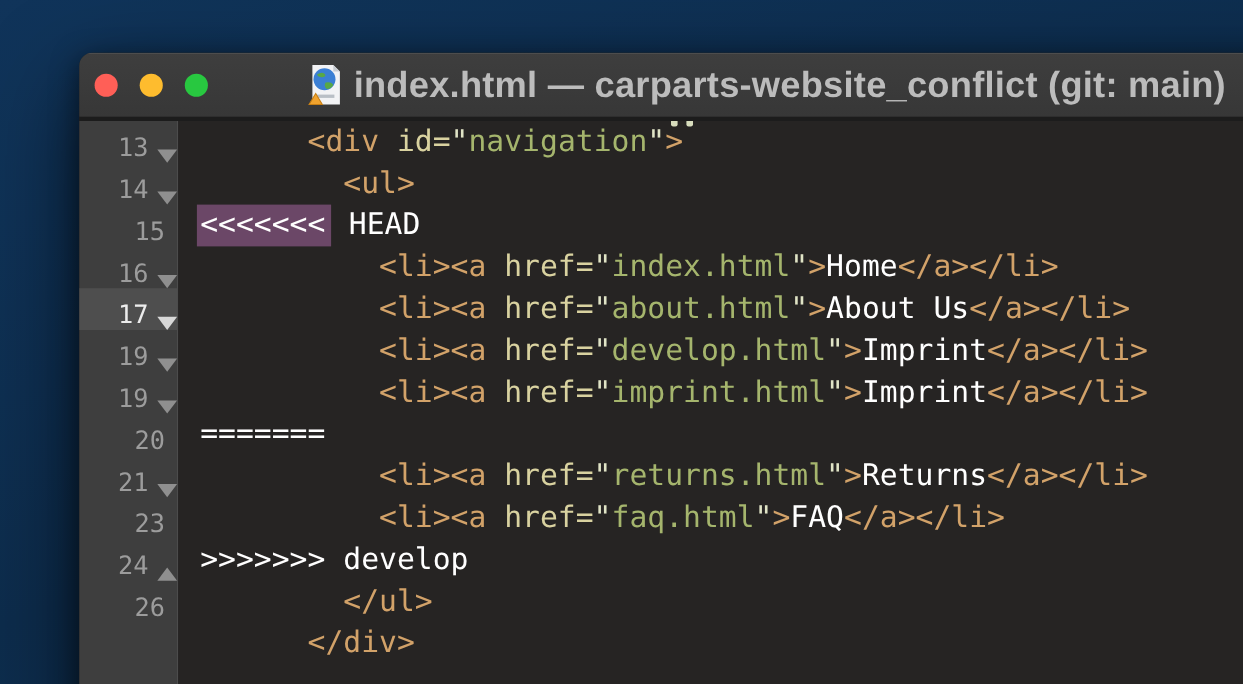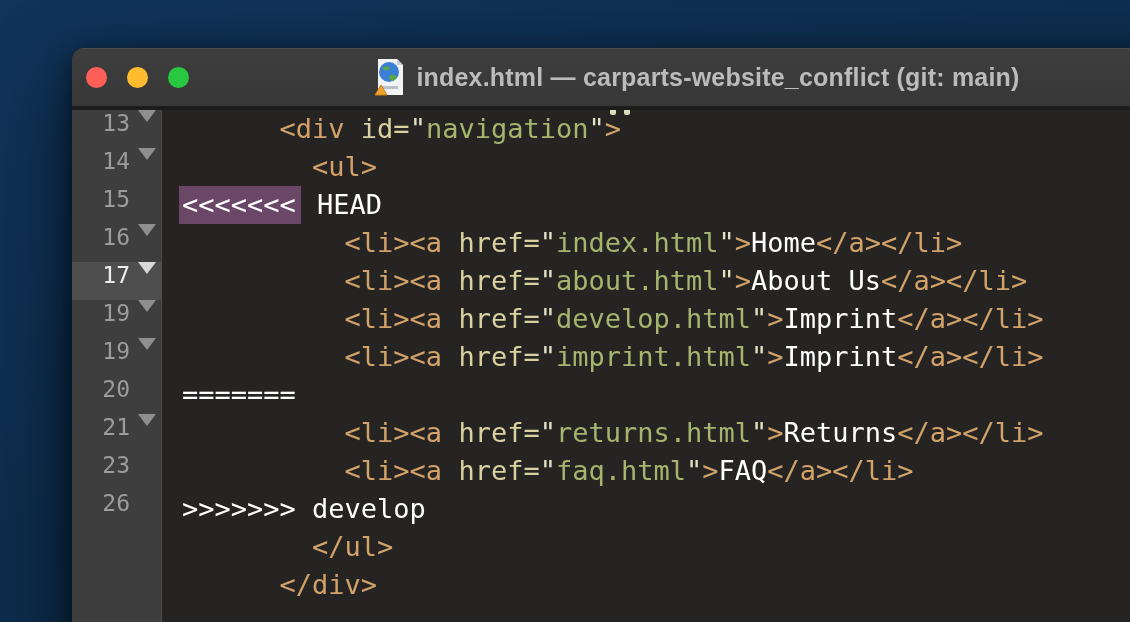--- a/index.html
+++ b/index.html
@@ -23,25 +23,25 @@
   .titlebar{position:relative;height:58px;background:linear-gradient(#3e3e3e,#373737);
     display:flex;align-items:center;justify-content:center;
     box-shadow:inset 0 1px 0 rgba(255,255,255,.08);}
   .lights{position:absolute;left:14px;top:0;height:100%;display:flex;align-items:center;gap:20px;}
   .light{width:21px;height:21px;border-radius:50%;}
   .light.red{background:var(--light-red);}
   .light.yellow{background:var(--light-yellow);}
   .light.green{background:var(--light-green);}
   .titlegroup{display:flex;align-items:center;gap:10px;}
   .doc-icon{width:32px;height:38px;flex:0 0 auto;}
-  .title-text{font-size:25px;font-weight:bold;color:var(--title-fg);letter-spacing:.2px;white-space:nowrap;}
+  .title-text{font-size:33px;font-weight:bold;color:var(--title-fg);letter-spacing:.2px;white-space:nowrap;}
   .content{display:flex;height:calc(100% - 58px);border-top:4px solid var(--seam);}
   .gutter{width:90px;flex:0 0 90px;background:var(--gutter-bg);border-right:1px solid var(--gutter-edge);
     font-family:"DejaVu Sans Mono",monospace;font-size:23px;color:var(--gutter-fg);}
-  .grow{height:38px;display:flex;align-items:flex-start;}
+  .grow{height:38px;display:flex;align-items:flex-end;padding-left:20px;}
   .grow.active{background:var(--gutter-active-bg);color:var(--gutter-active-fg);}
   .lnum{display:inline-block;width:58px;text-align:right;}
   .fold{display:inline-block;width:0;height:0;margin-left:8px;}
   .fold.down{border-left:9px solid transparent;border-right:9px solid transparent;border-top:12px solid #8f8f8f;}
   .fold.up{border-left:9px solid transparent;border-right:9px solid transparent;border-bottom:12px solid #8f8f8f;}
   .grow.active .fold.down{border-top-color:#d8d8d8;}
   .code{flex:1;background:var(--code-bg);position:relative;padding-left:20px;overflow:hidden;
     font-family:"DejaVu Sans Mono",monospace;font-size:27px;}
   .crow{height:38px;line-height:38px;white-space:pre;}
   .t-sp{color:#cccccc;}
@@ -118,20 +118,24 @@
           </div>
           <div class="grow">
             <span class="lnum">21</span>
             <span class="fold down"></span>
           </div>
           <div class="grow">
             <span class="lnum">23</span>
             <span class="fold none"></span>
           </div>
           <div class="grow">
+            <span class="lnum">24</span>
+            <span class="fold up"></span>
+          </div>
+          <div class="grow">
             <span class="lnum">26</span>
             <span class="fold none"></span>
           </div>
         </div>
       <div class="code">
         <div class="remnant r1"></div>
         <div class="remnant r2"></div>
       <div class="crow"><span class="t-sp">      </span><span class="t-tag">&lt;div</span><span class="t-sp"> </span><span class="t-attr">id=</span><span class="t-quo">"</span><span class="t-str">navigation</span><span class="t-quo">"</span><span class="t-tag">&gt;</span></div>
           <div class="crow"><span class="t-sp">        </span><span class="t-tag">&lt;ul&gt;</span></div>
           <div class="crow"><span class="t-mk">&lt;&lt;&lt;&lt;&lt;&lt;&lt;</span><span class="t-txt"> HEAD</span></div>

